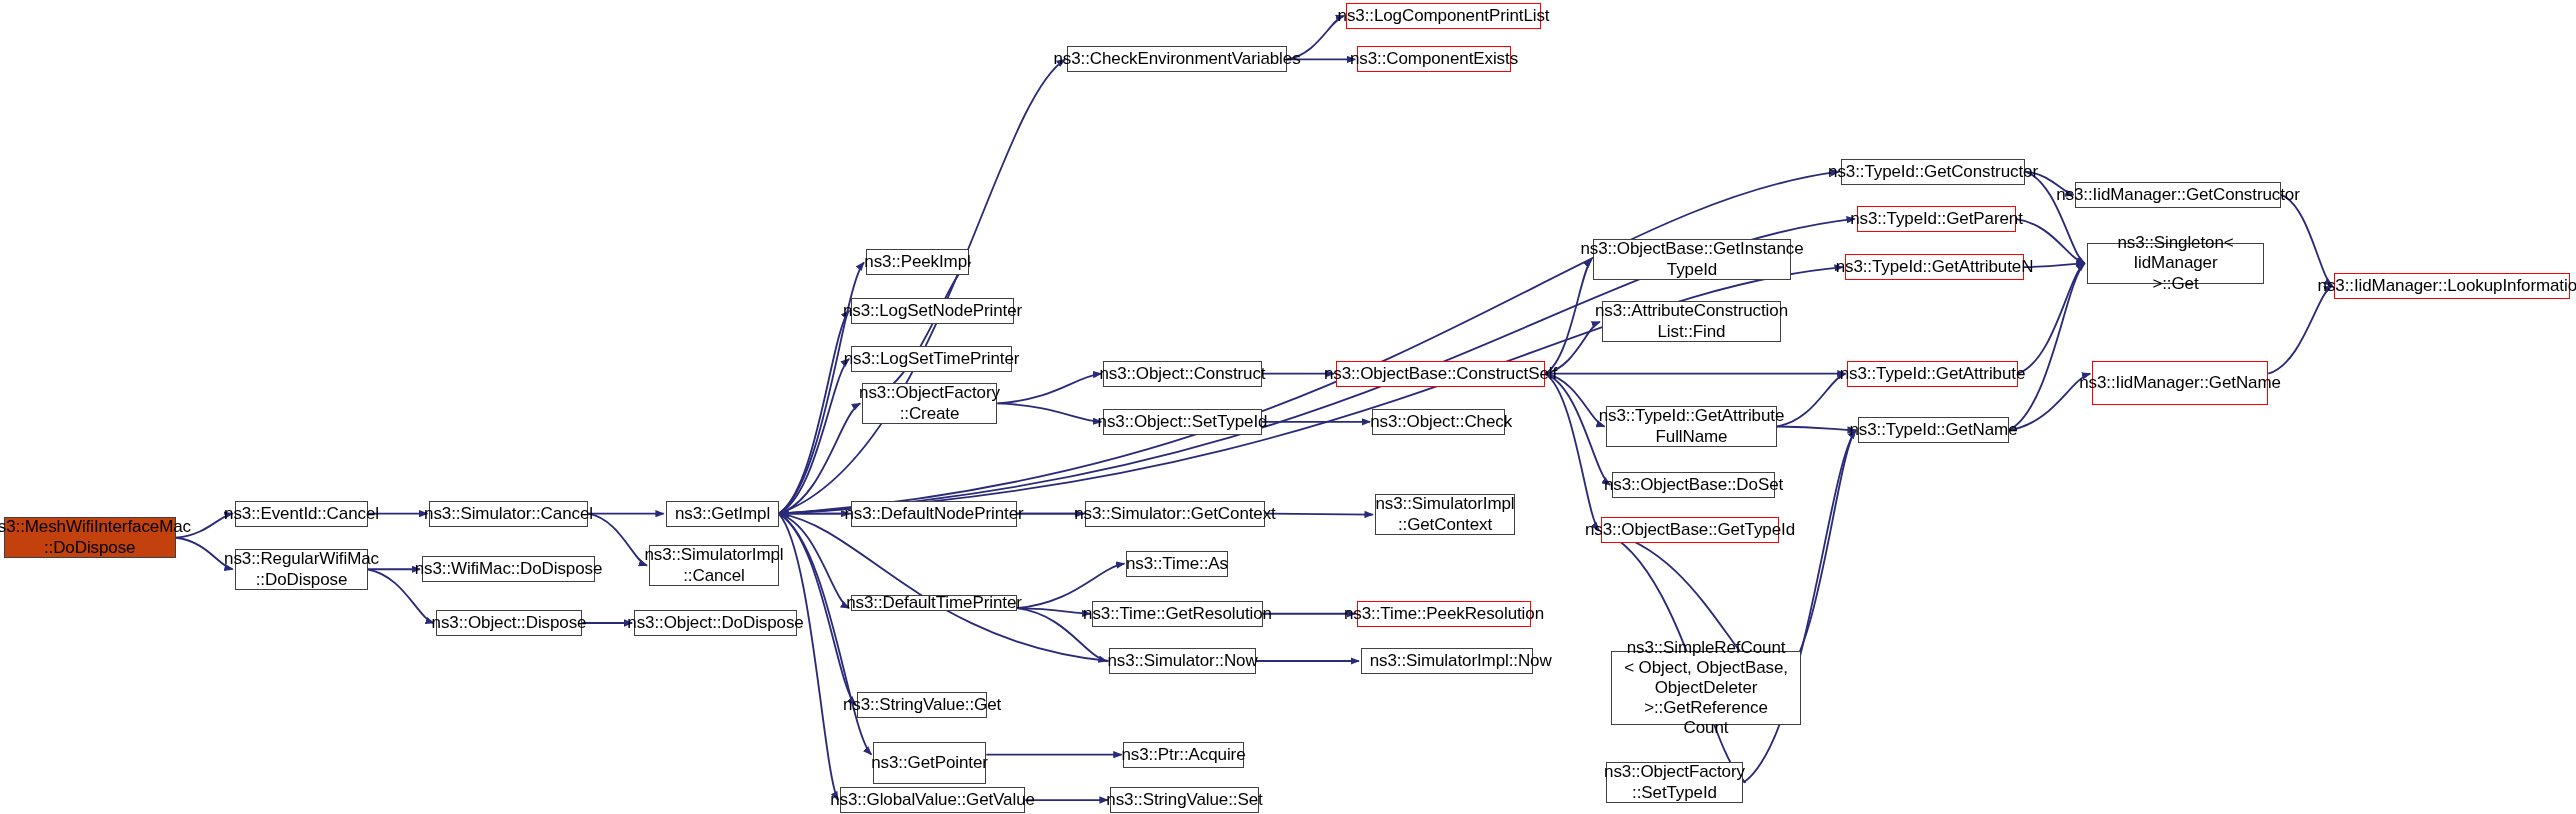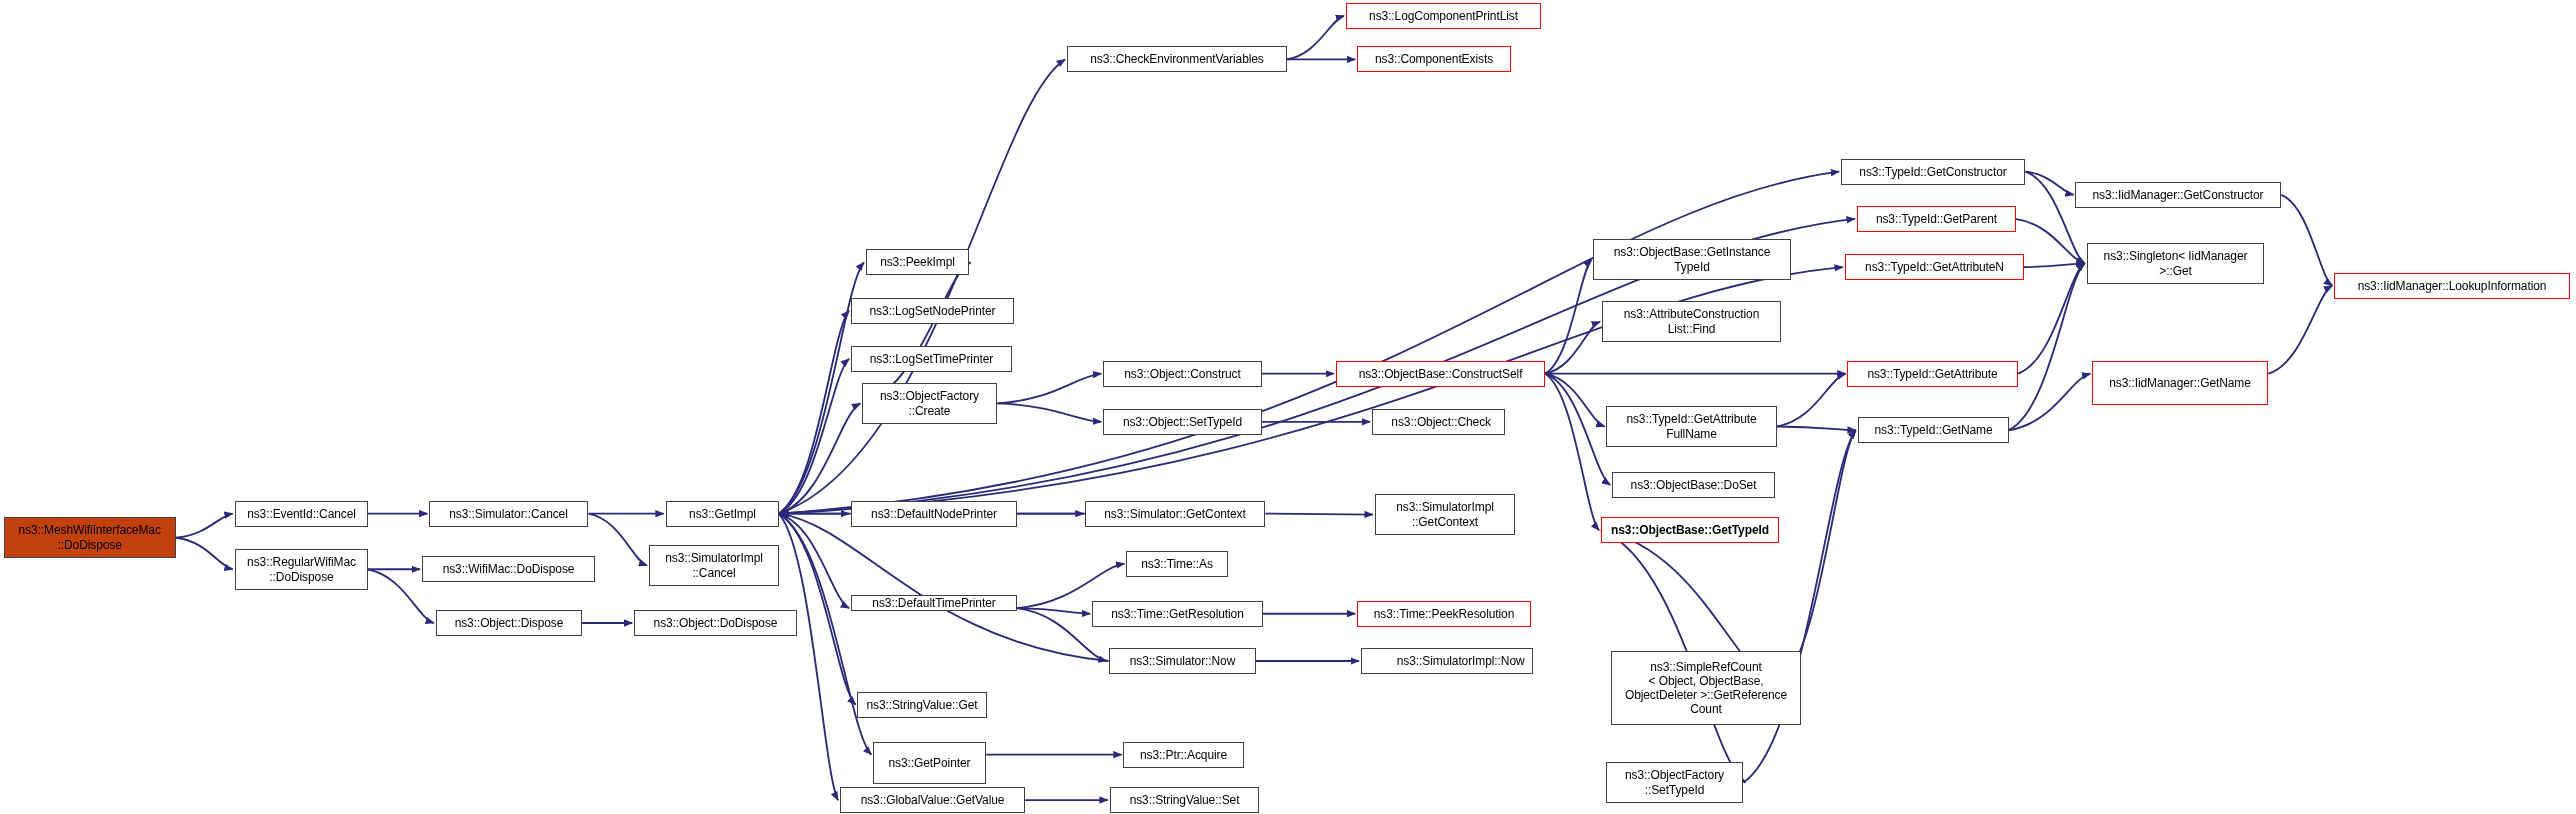--- a/index.html
+++ b/index.html
@@ -16,21 +16,21 @@
   .node{
     position:absolute;
     box-sizing:border-box;
     display:flex;
     align-items:center;
     justify-content:center;
     text-align:center;
     background:#ffffff;
     border:0.9px solid #404040;
     color:#000000;
-    font-size:12px;
+    font-size:17px;
     line-height:1.18;
     letter-spacing:-0.1px;
     white-space:pre-line;
     padding:0 3.7px;
     z-index:3;
   }
   .node.red{border:0.9px solid #ff0000;}
   .node.root{background:#c2410c;border:0.9px solid #404040;}
 </style>
 </head>
@@ -146,21 +146,21 @@
 ::GetContext</div>
       <div class="node red" style="left: 1357px; top: 601px; width: 174px; height: 26px;">ns3::Time::PeekResolution</div>
       <div class="node" style="left: 1361px; top: 648px; width: 172px; height: 26px; padding-left: 31px;">ns3::SimulatorImpl::Now</div>
       <div class="node" style="left: 1593px; top: 239px; width: 198px; height: 41px;">ns3::ObjectBase::GetInstance
 TypeId</div>
       <div class="node" style="left: 1602px; top: 301px; width: 179px; height: 41px;">ns3::AttributeConstruction
 List::Find</div>
       <div class="node" style="left: 1606px; top: 406px; width: 171px; height: 41px;">ns3::TypeId::GetAttribute
 FullName</div>
       <div class="node" style="left: 1612px; top: 472px; width: 163px; height: 26px;">ns3::ObjectBase::DoSet</div>
-      <div class="node red" style="left: 1601px; top: 517px; width: 178px; height: 26px; font-weight: bold;">ns3::ObjectBase::GetTypeId</div>
+      <div class="node red" style="left: 1601px; top: 517px; width: 178px; height: 26px;">ns3::ObjectBase::GetTypeId</div>
       <div class="node" style="left: 1611px; top: 651px; width: 190px; height: 74px;">ns3::SimpleRefCount
 &lt; Object, ObjectBase,
 ObjectDeleter &gt;::GetReference
 Count</div>
       <div class="node" style="left: 1606px; top: 762px; width: 137px; height: 41px;">ns3::ObjectFactory
 ::SetTypeId</div>
       <div class="node" style="left: 1841px; top: 159px; width: 184px; height: 26px;">ns3::TypeId::GetConstructor</div>
       <div class="node red" style="left: 1857px; top: 206px; width: 159px; height: 26px;">ns3::TypeId::GetParent</div>
       <div class="node red" style="left: 1845px; top: 254px; width: 179px; height: 26px;">ns3::TypeId::GetAttributeN</div>
       <div class="node red" style="left: 1847px; top: 361px; width: 171px; height: 26px;">ns3::TypeId::GetAttribute</div>

